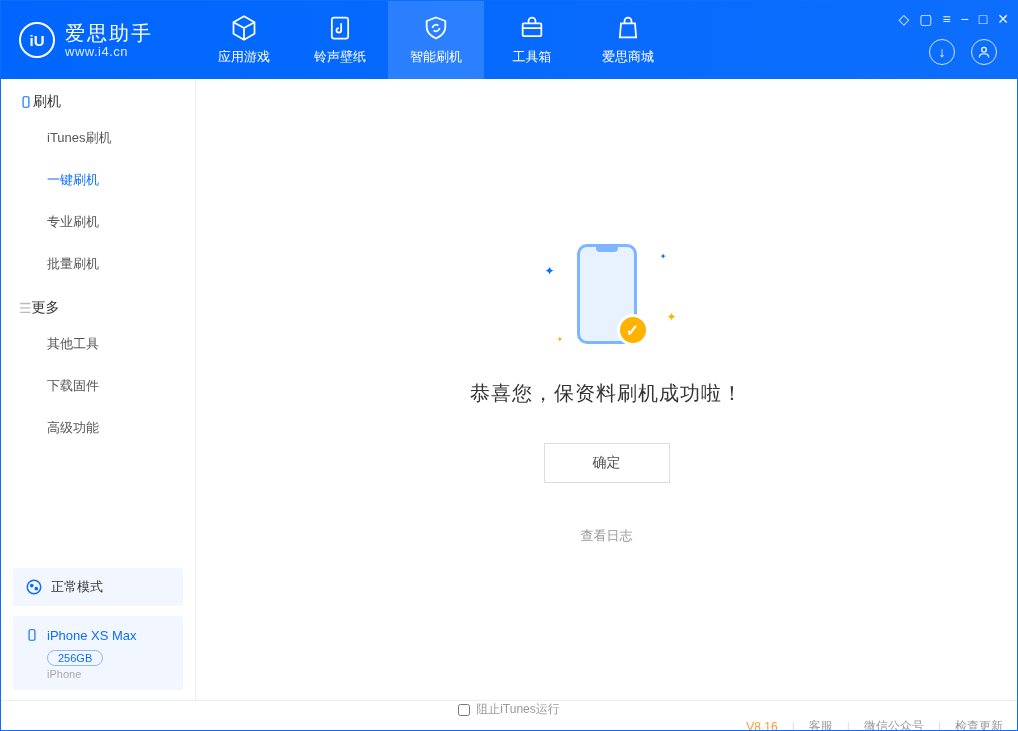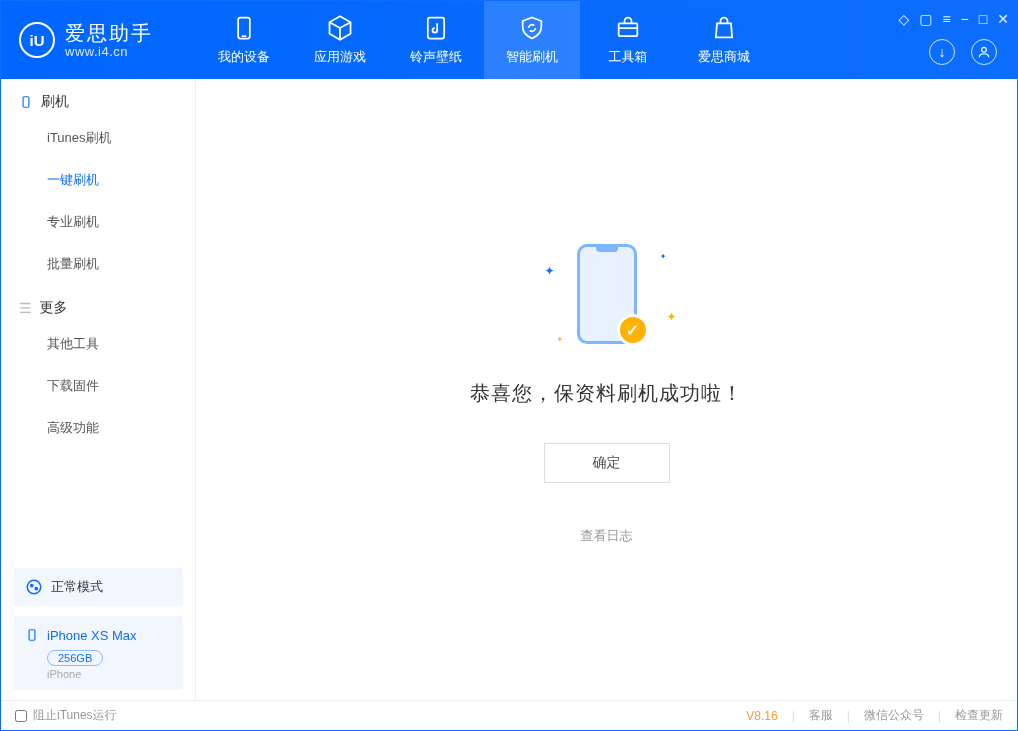--- a/index.html
+++ b/index.html
@@ -16,21 +16,21 @@
 .nav-tab.active { background: rgba(255,255,255,0.15); }
 .nav-tab svg, .nav-tab .ticon { width: 28px; height: 28px; }
 .win-controls { position: absolute; right: 8px; top: 10px; display: flex; gap: 10px; align-items: center; }
 .win-controls span { font-size: 14px; cursor: pointer; opacity: 0.9; }
 .header-icons { position: absolute; right: 20px; bottom: 14px; display: flex; gap: 16px; }
 .header-icons .hicon { width: 26px; height: 26px; border: 1.5px solid rgba(255,255,255,0.8); border-radius: 50%; display: flex; align-items: center; justify-content: center; font-size: 14px; cursor: pointer; }
 
 
 .body { display: flex; height: calc(100% - 78px - 30px); }
 .sidebar { width: 195px; border-right: 1px solid #eee; display: flex; flex-direction: column; }
-.side-section-title { display: flex; align-items: center; gap: 8px; padding: 14px 18px 6px 18px; font-size: 14px; color: #333; }
+.side-section-title { display: flex; align-items: center; gap: 0; padding: 14px 18px 6px 18px; font-size: 14px; color: #333; }
 .side-section-title svg { width: 14px; height: 16px; }
 .side-item { padding: 12px 18px 12px 46px; font-size: 13px; color: #555; cursor: pointer; }
 .side-item.active { color: #0d6efd; }
 .side-hamburger { color: #bbb; font-size: 14px; }
 
 .device-boxes { margin: auto 12px 0 12px; }
 .mode-box, .device-box { background: #f1f6ff; border-radius: 2px; padding: 10px 12px; margin-bottom: 10px; font-size: 13px; }
 .mode-box { display: flex; align-items: center; gap: 8px; color: #333; font-weight: 500; }
 .mode-box svg { width: 18px; height: 18px; }
 .device-box { color: #0d6efd; }
@@ -49,47 +49,40 @@
 .phone-body { width: 60px; height: 100px; border: 3px solid #7bb6ff; border-radius: 10px; background: #e8f2ff; position: relative; }
 .phone-notch { position: absolute; top: -1px; left: 50%; transform: translateX(-50%); width: 22px; height: 6px; background: #7bb6ff; border-radius: 0 0 4px 4px; }
 .check-circle { position: absolute; right: 38px; bottom: 8px; width: 32px; height: 32px; background: #ffb300; border-radius: 50%; border: 3px solid #fff; display: flex; align-items: center; justify-content: center; color: #fff; font-size: 16px; font-weight: bold; }
 .sparkle { position: absolute; color: #ffb300; font-size: 12px; }
 .sparkle.s1 { left: 18px; top: 30px; color: #0d6efd; } .sparkle.s2 { left: 30px; bottom: 10px; font-size: 8px; } .sparkle.s3 { right: 20px; top: 18px; font-size: 8px; color: #0d6efd;} .sparkle.s4 { right: 10px; bottom: 30px; }
 .success-text { font-size: 20px; color: #333; letter-spacing: 1px; margin-top: 10px; }
 .confirm-btn { margin-top: 20px; padding: 10px 48px; border: 1px solid #ddd; background: #fff; font-size: 14px; color: #555; cursor: pointer; }
 .log-link { margin-top: 28px; font-size: 13px; color: #999; cursor: pointer; }
 
 
-.footer { height: 30px; border-top: 1px solid #eee; display: flex; align-items: center; padding: 0 14px; font-size: 12px; color: #999; }
+.footer { height: 30px; border-top: 1px solid #eee; display: flex; align-items: center; padding: 0 14px; font-size: 12px; color: #999; flex-direction: column; }
 .footer-left { display: flex; align-items: center; gap: 6px; }
 .footer-left input { width: 12px; height: 12px; }
 .footer-right { margin-left: auto; display: flex; align-items: center; gap: 14px; }
 .footer-divider { color: #ddd; }
 .footer-version { color: #ff9933; }
 .footer-link { cursor: pointer; }
 </style>
 </head>
 <body>
 
 <div class="header">
   <div class="logo-area">
     <div class="logo-icon">iU</div>
     <div>
       <div class="logo-text">爱思助手</div>
       <div class="logo-sub">www.i4.cn</div>
     </div>
   </div>
   <div class="nav-tabs">
-    <div class="nav-tab">
-      <svg viewBox="0 0 24 24" fill="none" stroke="#fff" stroke-width="1.5">
-          <rect x="7" y="3" width="10" height="18" rx="2"></rect>
-          <line x1="10" y1="19" x2="14" y2="19"></line>
-        </svg>
-      <span>我的设备</span>
-    </div>
     <div class="nav-tab">
       <svg viewBox="0 0 24 24" fill="none" stroke="#fff" stroke-width="1.5">
           <path d="M12 2l9 5v10l-9 5-9-5V7l9-5z"></path>
           <path d="M12 12l9-5M12 12v10M12 12L3 7"></path>
         </svg>
       <span>应用游戏</span>
     </div>
     <div class="nav-tab">
       <svg viewBox="0 0 24 24" fill="none" stroke="#fff" stroke-width="1.5">
           <rect x="5" y="3" width="14" height="18" rx="2"></rect>

